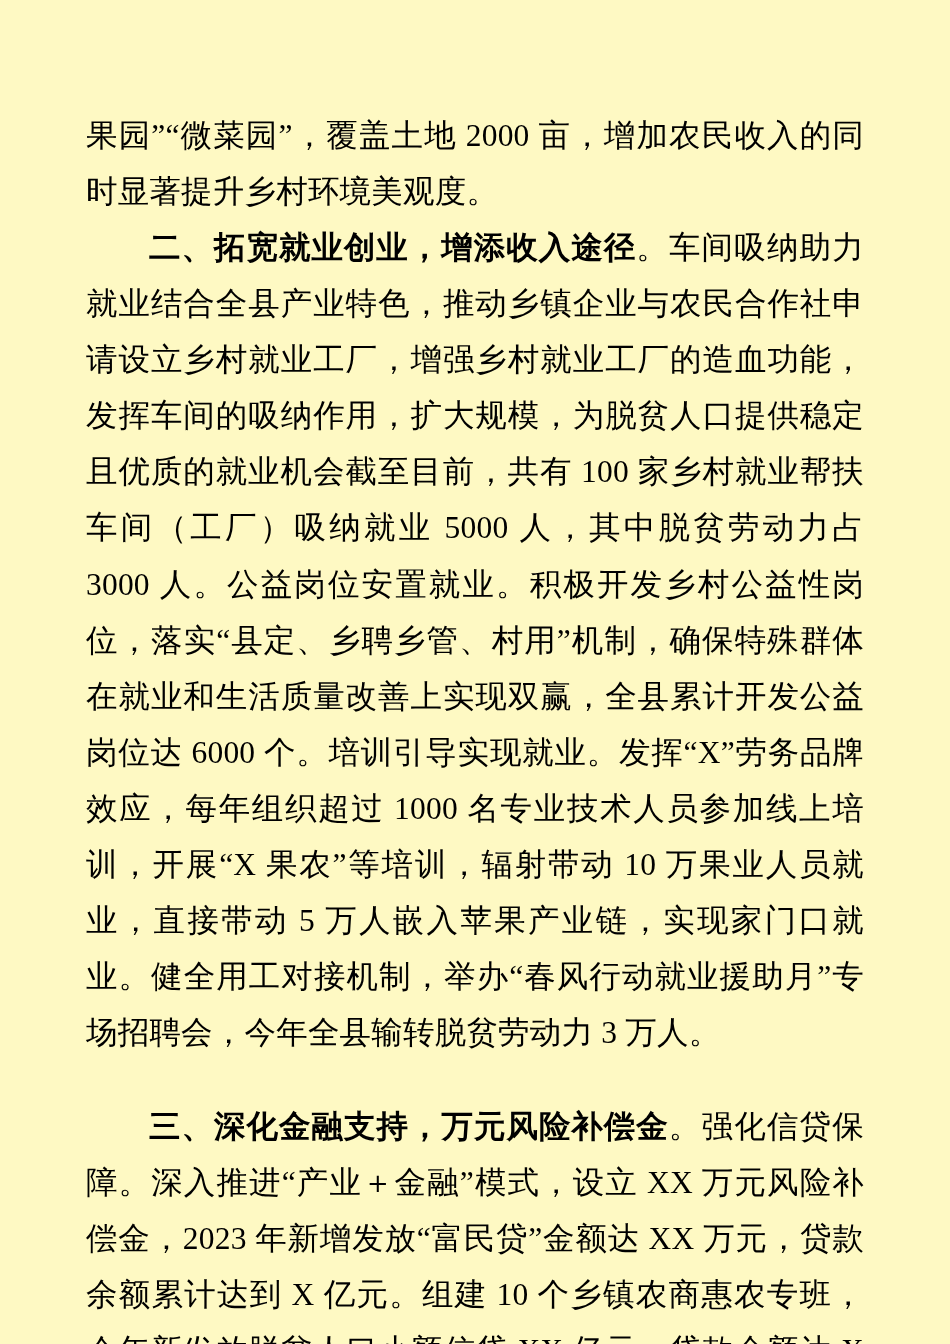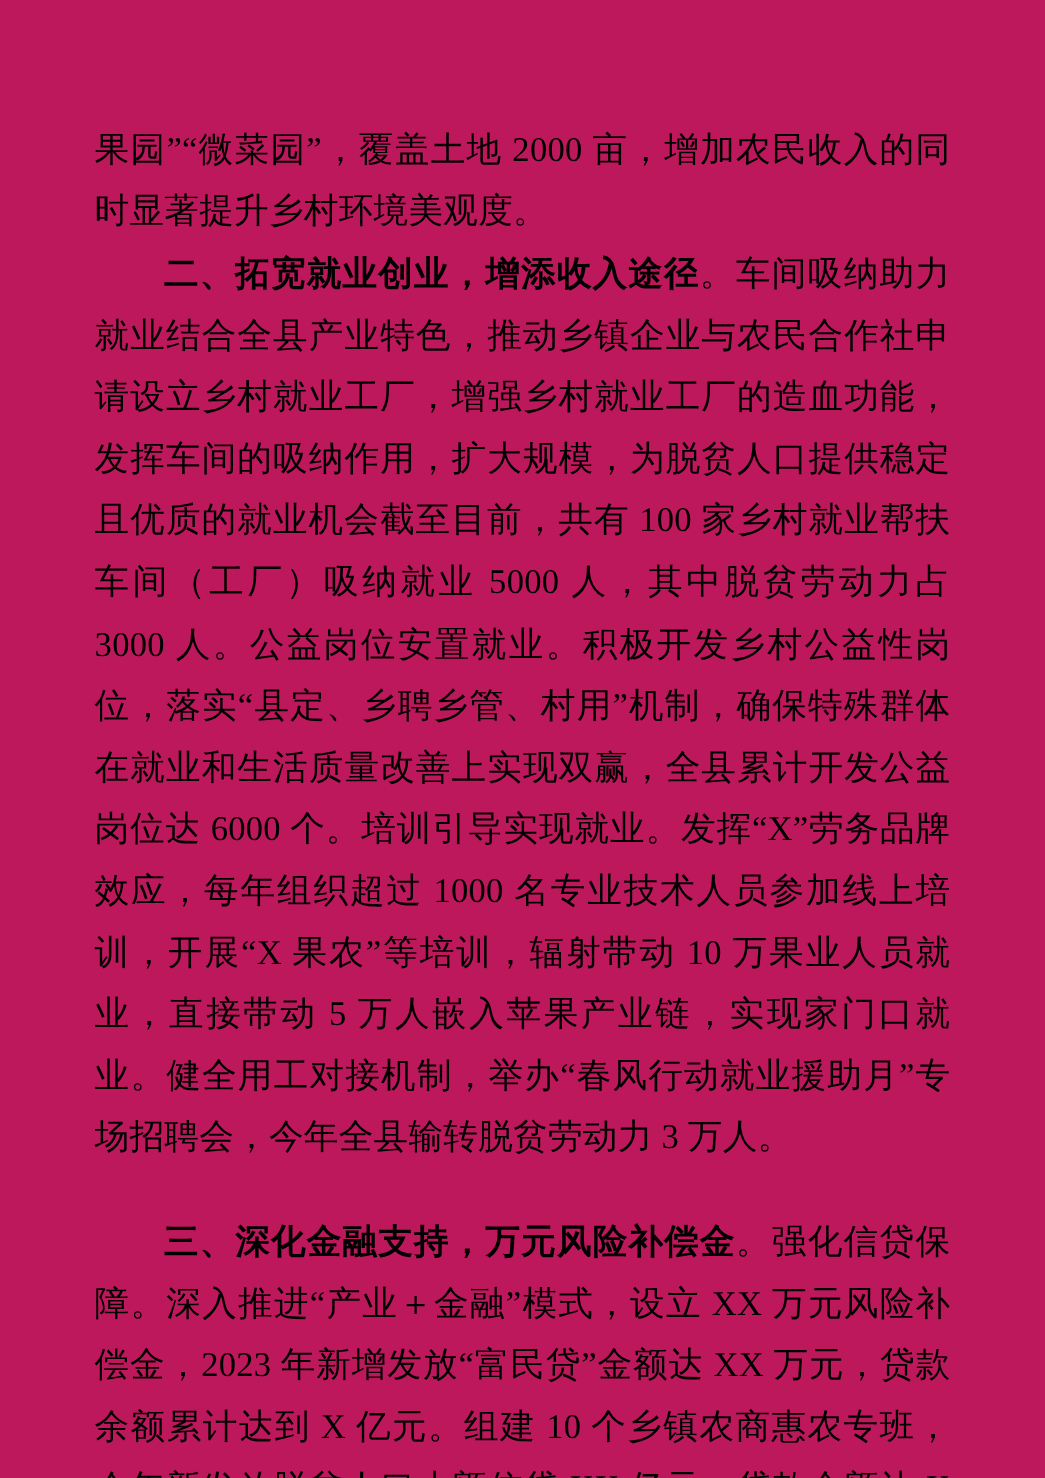--- a/index.html
+++ b/index.html
@@ -13,42 +13,42 @@
     font-family: "Liberation Serif", "DejaVu Serif", serif;
     color: #000000;
     overflow: hidden;
   }
   .page {
     position: relative;
     width: 950px;
     height: 1344px;
     box-sizing: border-box;
     padding: 108px 86px 40px 86px;
-    background: #be185d;
+    background: #fef9c3;
   }
   .doc-body {
     font-size: 31.5px;
     line-height: 1.78;
     text-align: justify;
     text-justify: inter-ideograph;
     letter-spacing: 0.2px;
   }
   p.para {
     margin: 0 0 0 0;
     text-indent: 0;
   }
   p.para + p.para {
     margin-top: 0;
   }
   p.indent {
     text-indent: 2em;
     margin-top: 16px;
   }
   .heading-run {
-    font-family: Liberation Sans, sans-serif;
+    font-family: Liberation Serif, serif;
     font-weight: bold;
     letter-spacing: 0px;
   }
   .spacer {
     height: 22px;
   }
 </style>
 </head>
 <body>
 

